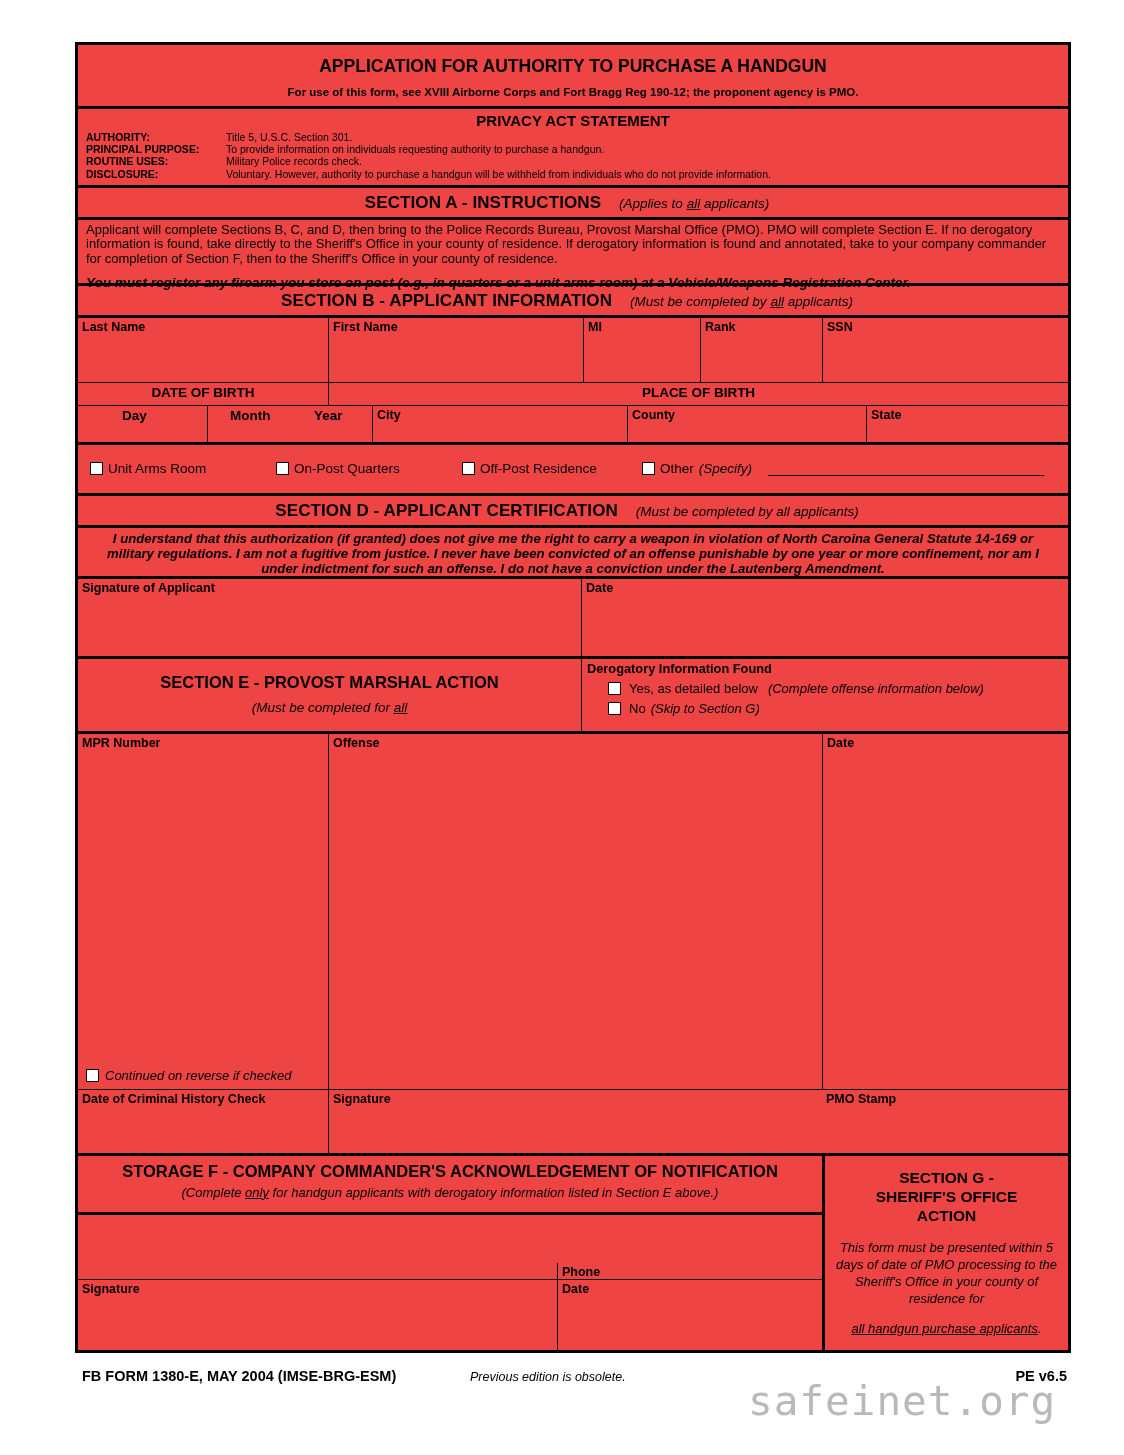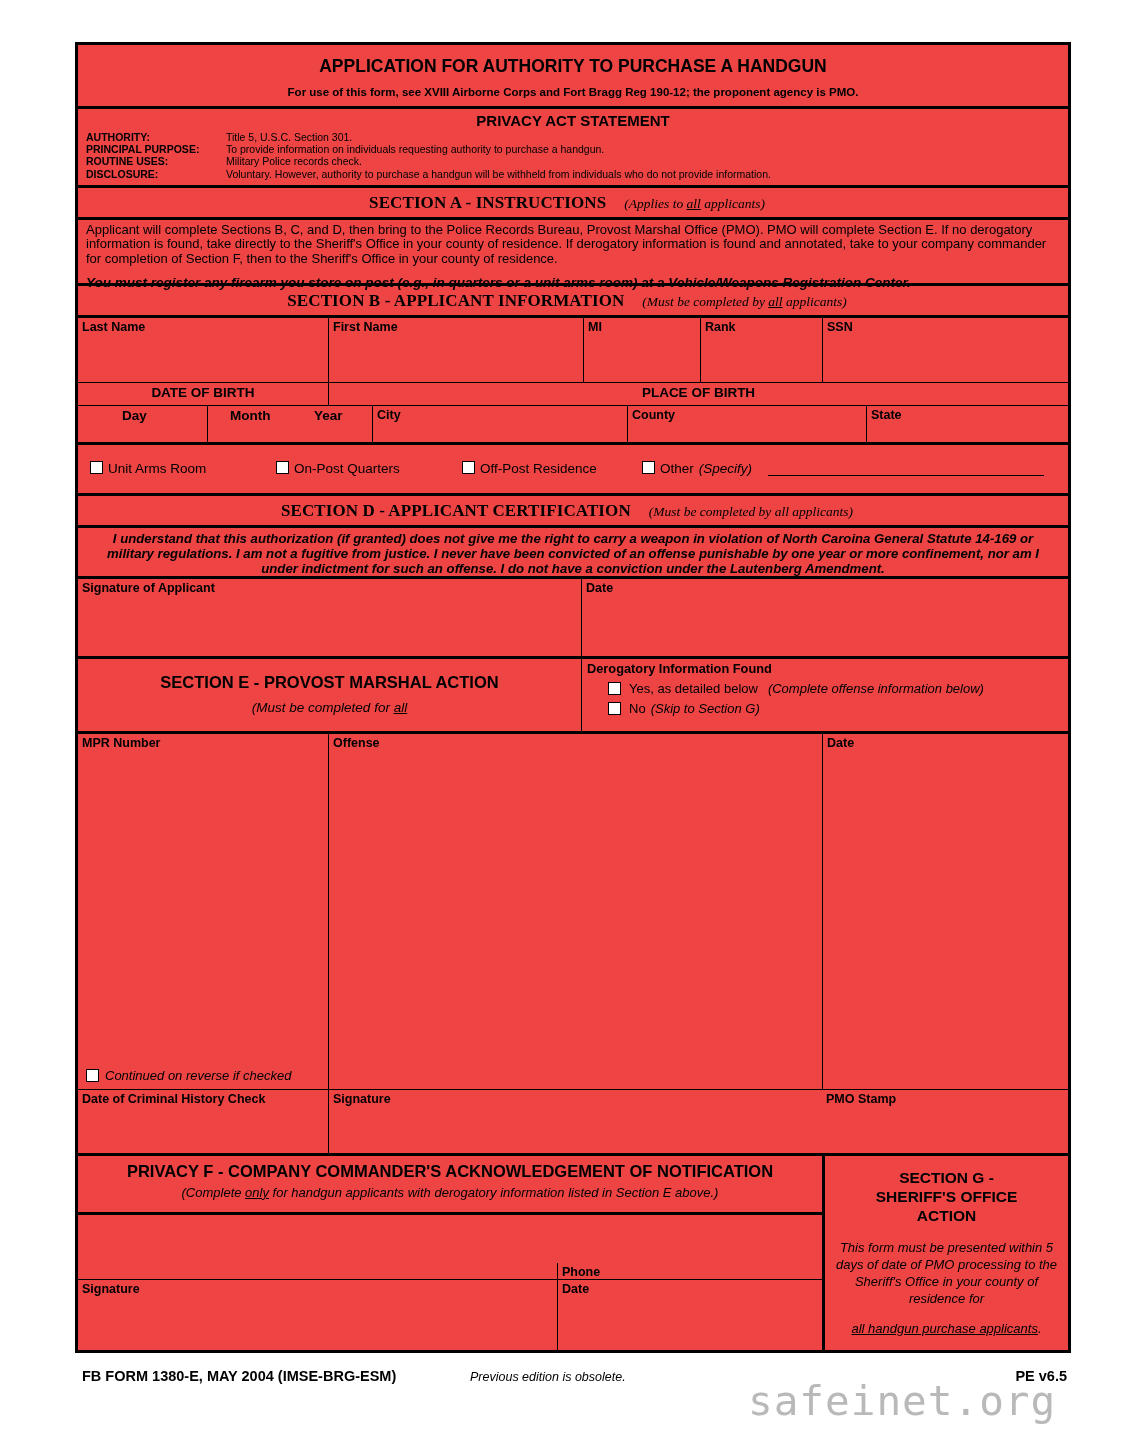--- a/index.html
+++ b/index.html
@@ -39,21 +39,20 @@
   .lbl {
     font-size: 12.5px;
     font-weight: bold;
     padding: 2px 0 0 4px;
     line-height: 14px;
   }
   .sect-band {
     text-align: center;
     padding: 5px 12px 6px 0;
     box-sizing: border-box;
-    font-family: Liberation Serif, serif;
   }
   .sect-title {
     font-size: 17px;
     font-weight: bold;
     letter-spacing: 0.1px;
   }
   .sect-note {
     font-size: 13.5px;
     font-style: italic;
     margin-left: 18px;
@@ -108,21 +107,21 @@
     vertical-align: -2px;
     background: #fff;
   }
   .storage-row {
     display: flex;
     align-items: center;
     height: 48px;
     padding-left: 12px;
     font-size: 13.5px;
   }
-  .storage-item { display: flex; align-items: flex-start; }
+  .storage-item { display: flex; align-items: center; }
   .storage-item .cb { margin-right: 5px; }
   .specify { font-style: italic; margin-left: 5px; }
   .under-line {
     border-bottom: 1.6px solid #000;
     width: 276px;
     margin-left: 16px;
     height: 14px;
   }
   .sectE-left {
     text-align: center;
@@ -369,21 +368,21 @@
       </div>
       <div class="cell" style="flex:1;">
         <div class="lbl">PMO Stamp</div>
       </div>
     </div>
 
     <div class="row bt" style="height:194px;">
 
       <div class="cell" style="width:744px;">
         <div class="sectF-head" style="height:56px;box-sizing:border-box;">
-          <div class="t">PRIVACY F - COMPANY COMMANDER'S ACKNOWLEDGEMENT OF NOTIFICATION</div>
+          <div class="t">STORAGE F - COMPANY COMMANDER'S ACKNOWLEDGEMENT OF NOTIFICATION</div>
           <div class="s"><span>(Complete </span><span class="u">only</span><span> for handgun applicants with derogatory information listed in Section E above.)</span></div>
         </div>
         <div class="row bt" style="height:64px;align-items:flex-end;">
           <div class="cell" style="width:479px;"></div>
           <div class="cell bl" style="flex:1;">
             <div class="lbl">Phone</div>
           </div>
         </div>
         <div class="row bt1" style="height:73px;">
           <div class="cell" style="width:479px;">

